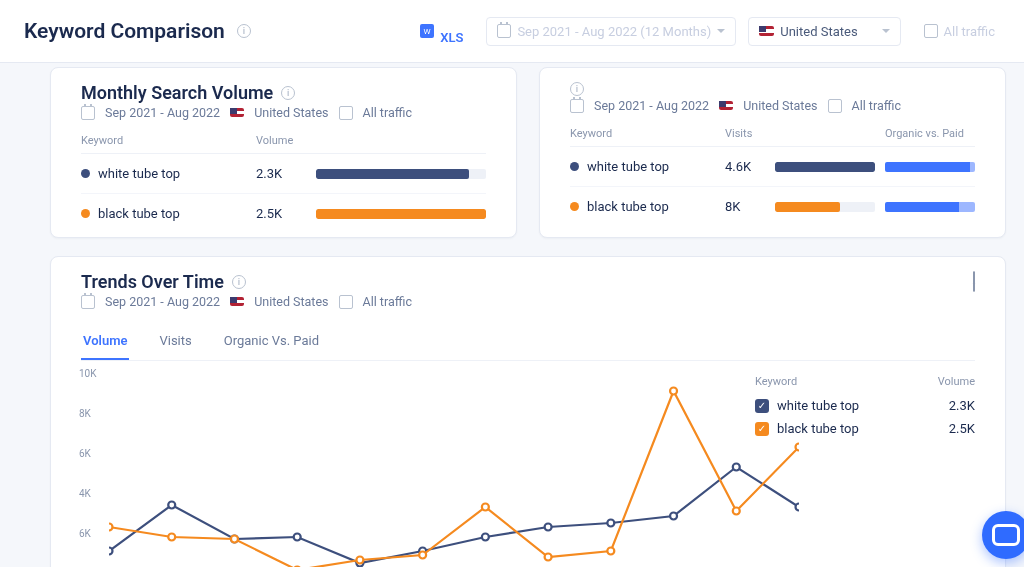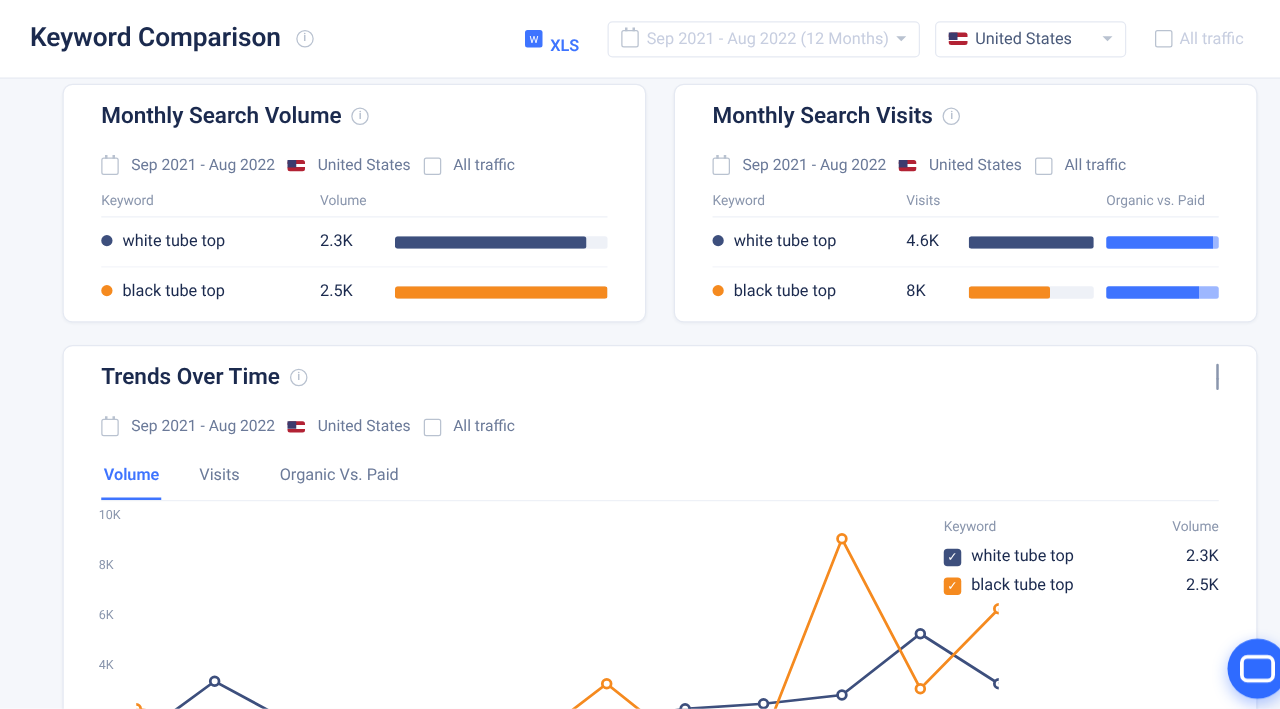--- a/index.html
+++ b/index.html
@@ -17,21 +17,21 @@
   .chev { width: 0; height: 0; border-left: 4px solid transparent; border-right: 4px solid transparent; border-top: 4px solid #b9c2d0; }
   .cal-icon, .filter-icon, .dl-icon { width: 14px; height: 14px; border: 1.5px solid currentColor; border-radius: 2px; position: relative; }
   .cal-icon::before { content:""; position:absolute; top:-3px; left:2px; width:2px; height:3px; background:currentColor; box-shadow: 6px 0 0 currentColor; }
   .dl-icon::after { content:"↓"; position:absolute; inset:0; display:flex; align-items:center; justify-content:center; font-size:10px; }
   .content { padding: 0 18px 0 50px; }
   .cards-row { display: flex; gap: 22px; margin-top: 4px; }
   .card { background: #fff; border: 1px solid #e5e9f2; border-radius: 8px; padding: 14px 30px 14px; box-shadow: 0 1px 2px rgba(27,42,78,.04); }
   .card.half { flex: 1; }
   .card-title-row { display: flex; align-items: center; gap: 8px; }
   .card-title { font-size: 18px; font-weight: 600; }
-  .meta-row { display: flex; align-items: center; gap: 10px; font-size: 12.5px; color: #6b7a99; margin-top: 22px; }
+  .meta-row { display: flex; align-items: center; gap: 10px; font-size: 12.5px; color: #6b7a99; margin-top: 2px; }
   .meta-row .flag { width: 14px; height: 9px; }
   .small-ic { color: #b9c2d0; }
   .tbl { margin-top: 14px; }
   .tbl-head { display: grid; font-size: 11px; color: #8a96ad; border-bottom: 1px solid #eef1f7; padding-bottom: 6px; }
   .tbl-row { display: grid; align-items: center; padding: 12px 0; border-bottom: 1px solid #f3f5fa; font-size: 13px; }
   .tbl-row:last-child { border-bottom: none; padding-bottom: 2px;}
   .dot { width: 9px; height: 9px; border-radius: 50%; display: inline-block; margin-right: 8px; }
   .bar-track { height: 10px; background: #eef1f7; border-radius: 2px; position: relative; overflow: hidden; }
   .bar-fill { position:absolute; inset:0 auto 0 0; border-radius: 2px; }
   .ovp { height: 10px; border-radius: 2px; background: linear-gradient(90deg, #3e74ff 0 var(--org), #9db7ff var(--org) 100%); }
@@ -122,21 +122,20 @@
     <div class="bar-track">
                 <div class="bar-fill" style="width:100%;background:#f58a1f"></div>
               </div>
             </div>
           </div>
       </div>
     </div>
 
     <div class="card half">
       <div class="card-title-row">
-        <span class="card-title">Monthly Search Visits</span>
         <span class="info-icon">i</span>
       </div>
       <div class="meta-row">
         <span class="cal-icon small-ic"></span>
         <span>Sep 2021 - Aug 2022</span>
         <span class="flag"></span>
         <span>United States</span>
         <span class="filter-icon small-ic"></span>
         <span>All traffic</span>
       </div>

